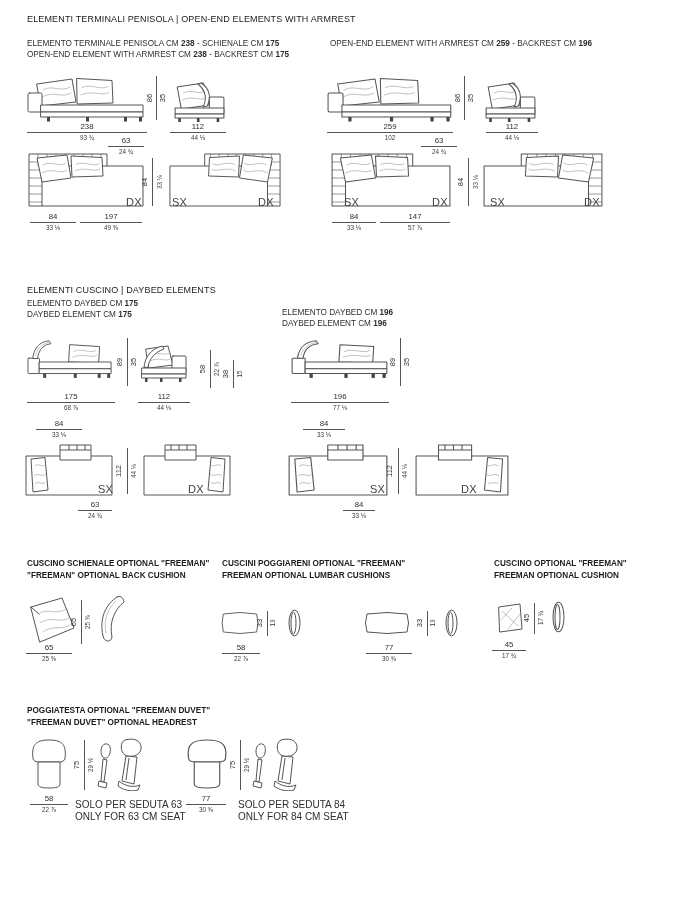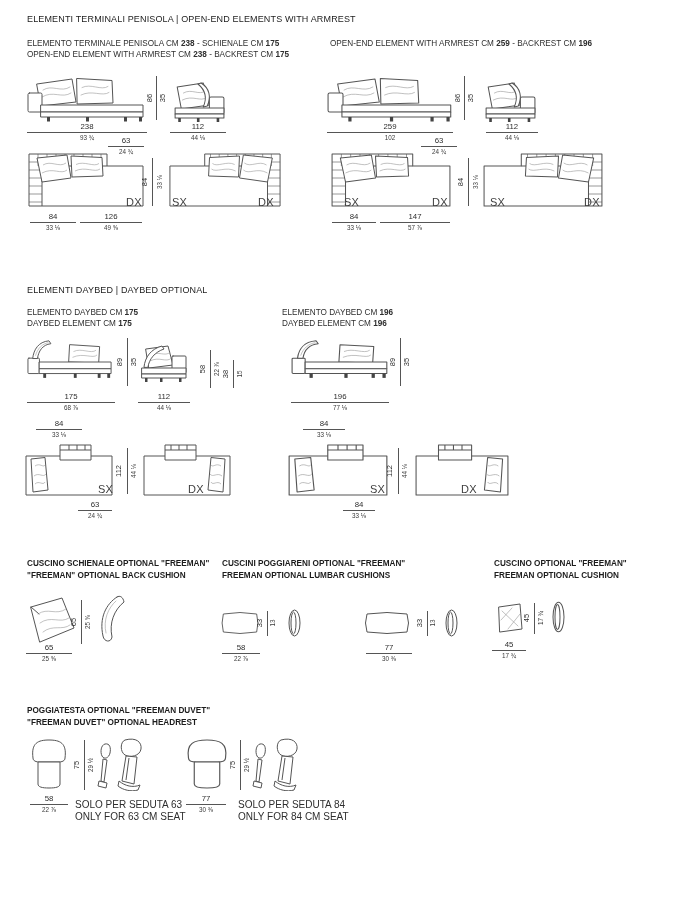--- a/index.html
+++ b/index.html
@@ -177,21 +177,21 @@
     <use href="#g-top-arm"></use>
   </svg>
 <span class="sdx" style="left:172px;top:196px">SX</span>
 <span class="sdx" style="left:258px;top:196px">DX</span>
 <div class="hdim" style="left:30px;top:212px;width:46px">
     <span class="cm">84</span>
     <span class="rule"></span>
     <span class="in">33 ⅛</span>
   </div>
 <div class="hdim" style="left:80px;top:212px;width:62px">
-    <span class="cm">126</span>
+    <span class="cm">197</span>
     <span class="rule"></span>
     <span class="in">49 ⅝</span>
   </div>
 
 <svg class="draw" style="left:327px;top:74px" width="128" height="48" viewBox="0 0 240 96" preserveAspectRatio="none">
     <use href="#g-sofa-front"></use>
   </svg>
 <div class="vline" style="left:464px;top:76px;height:44px"></div>
 <span class="vlab" style="left:438px;top:94px">86</span>
 <span class="vlab" style="left:451px;top:94px">35</span>
@@ -231,23 +231,23 @@
     <span class="cm">84</span>
     <span class="rule"></span>
     <span class="in">33 ⅛</span>
   </div>
 <div class="hdim" style="left:380px;top:212px;width:70px">
     <span class="cm">147</span>
     <span class="rule"></span>
     <span class="in">57 ⅞</span>
   </div>
 
-<div class="sec-header abs" style="left:27px;top:285px">ELEMENTI DAYBED | DAYBED OPTIONAL</div>
-
-<div class="title abs" style="left:27px;top:307px">
+<div class="sec-header abs" style="left:27px;top:285px">ELEMENTI CUSCINO | DAYBED ELEMENTS</div>
+
+<div class="title abs" style="left:27px;top:298px">
   <div><span>ELEMENTO DAYBED CM </span><span class="b">175</span></div>
   <div><span>DAYBED ELEMENT CM </span><span class="b">175</span></div>
 </div>
 <div class="title abs" style="left:282px;top:307px">
   <div><span>ELEMENTO DAYBED CM </span><span class="b">196</span></div>
   <div><span>DAYBED ELEMENT CM </span><span class="b">196</span></div>
 </div>
 
 <svg class="draw" style="left:27px;top:336px" width="86" height="52" viewBox="0 0 180 108" preserveAspectRatio="none">
     <use href="#g-daybed-front"></use>

